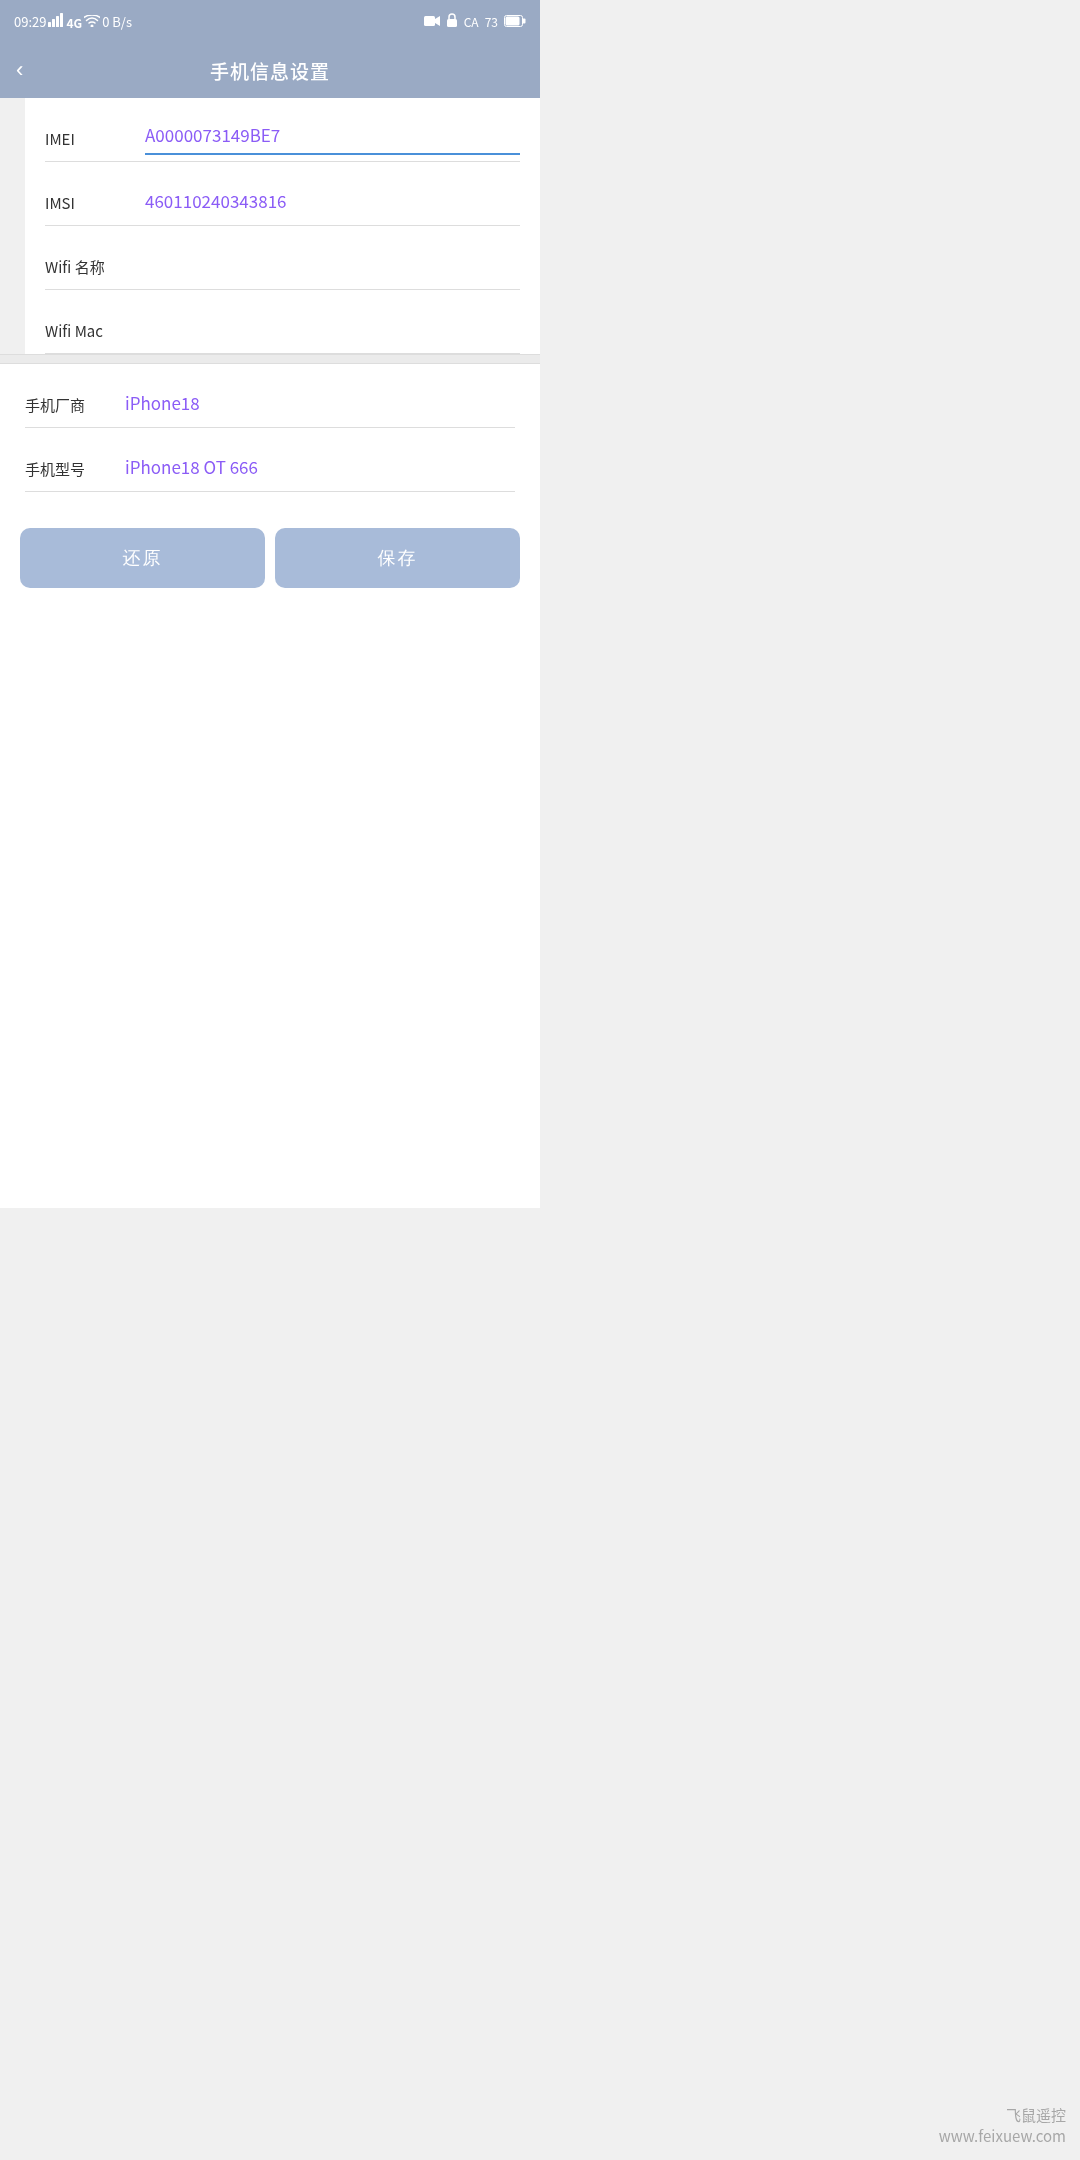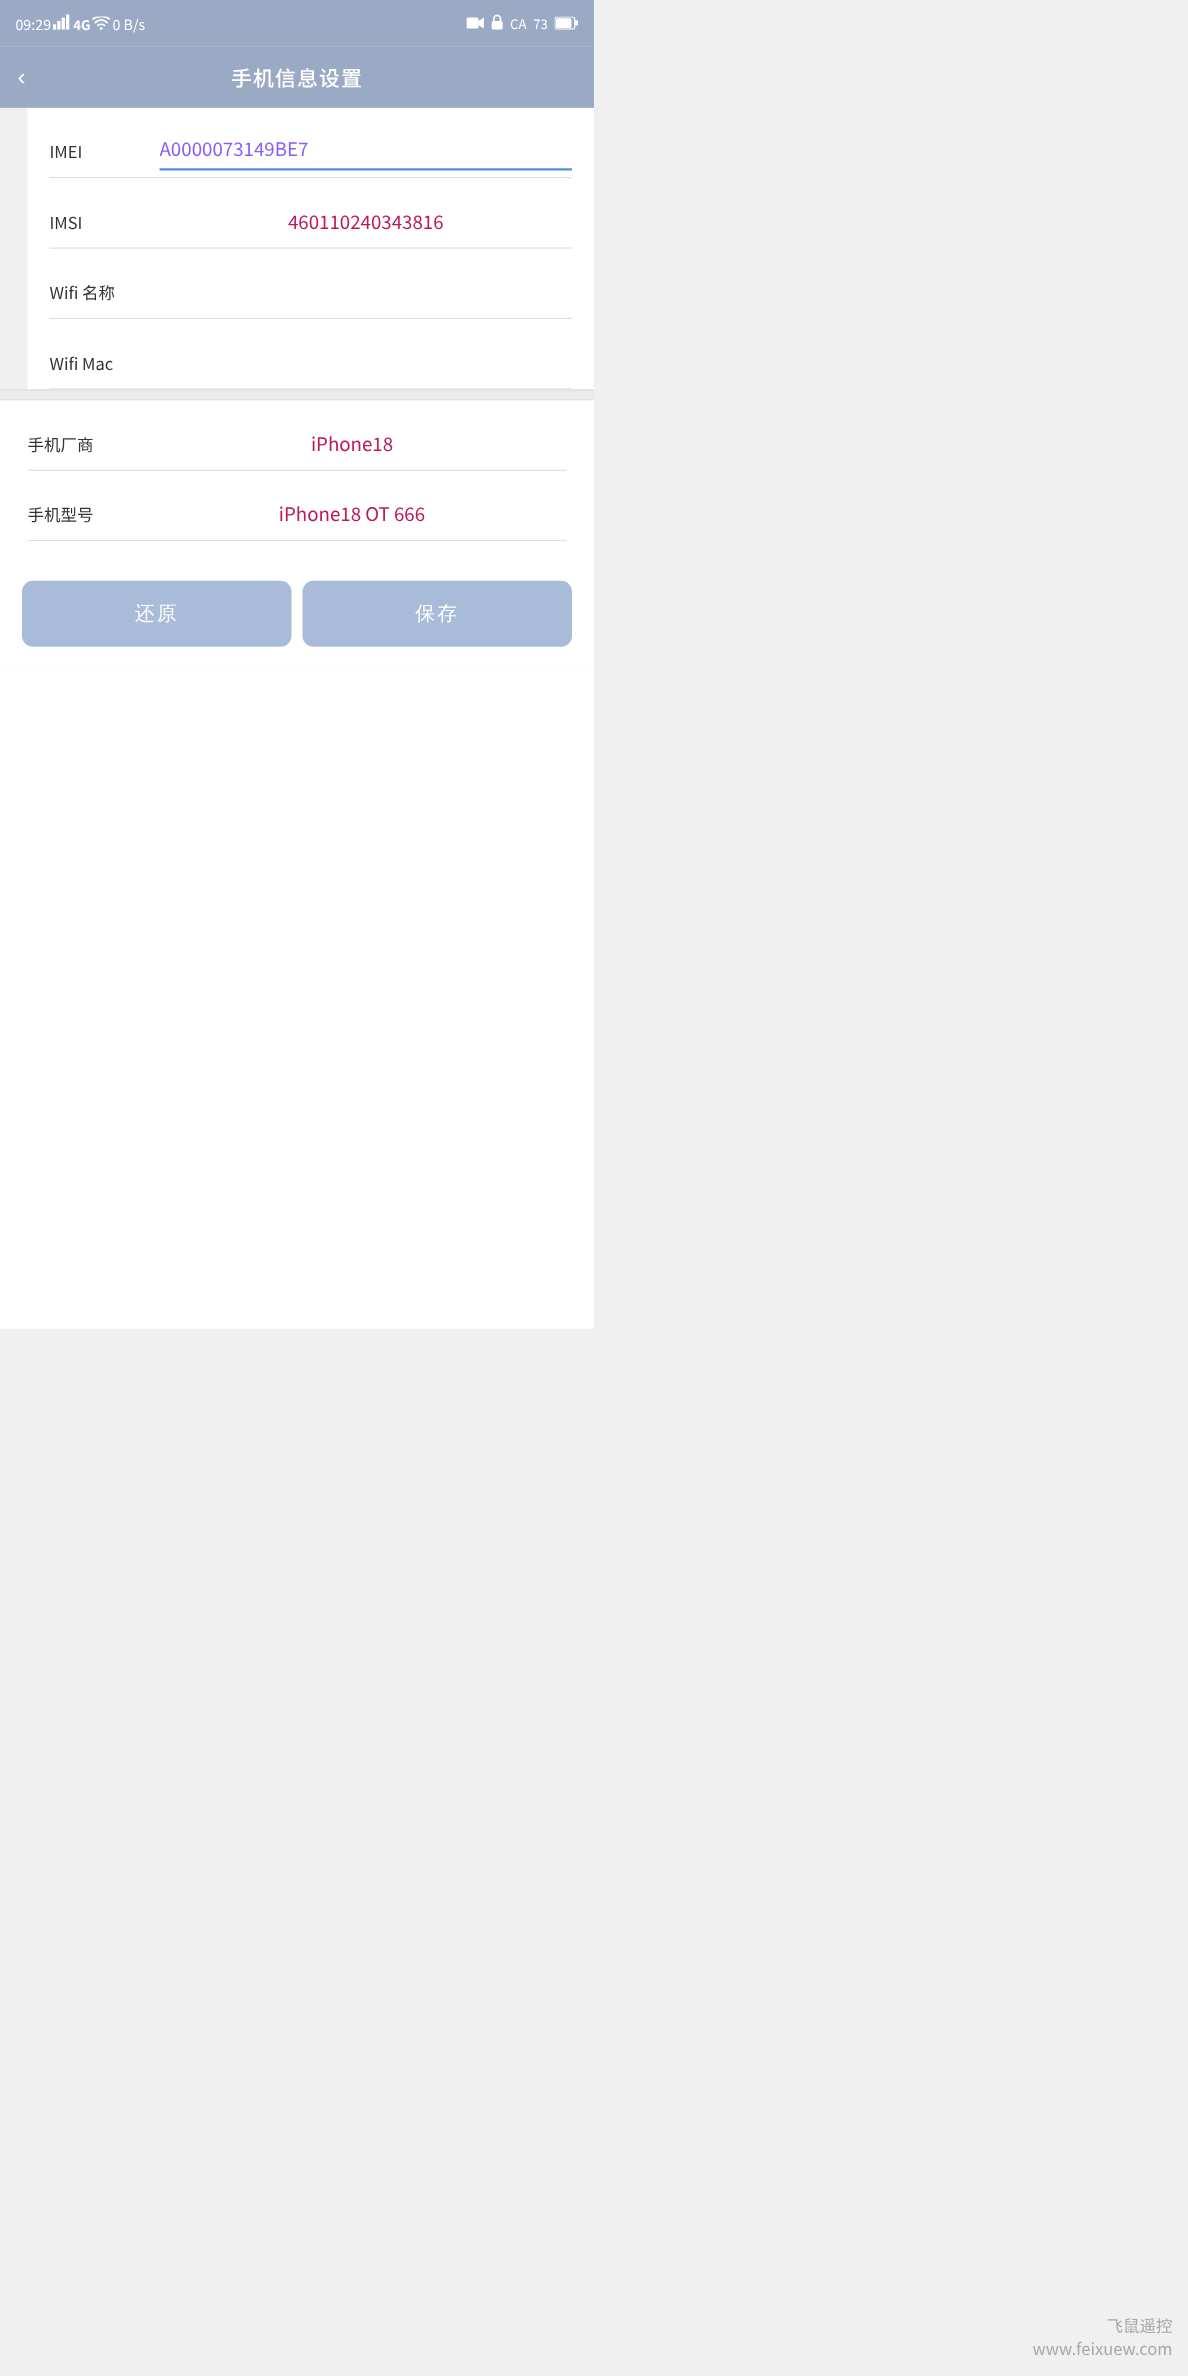--- a/index.html
+++ b/index.html
@@ -96,25 +96,24 @@
       padding: 4px 0 6px 0;
       background: transparent;
       font-family: inherit;
     }
 
     .form-input-plain {
       flex: 1;
       border: none;
       outline: none;
       font-size: 17px;
-      color: #be185d;
+      color: #8b5cf6;
       padding: 4px 0 6px 0;
       background: transparent;
       font-family: inherit;
-      text-align: center;
     }
 
     
     .section-divider {
       height: 10px;
       background: #ebebeb;
       border-top: 1px solid #ddd;
       border-bottom: 1px solid #ddd;
     }
 

